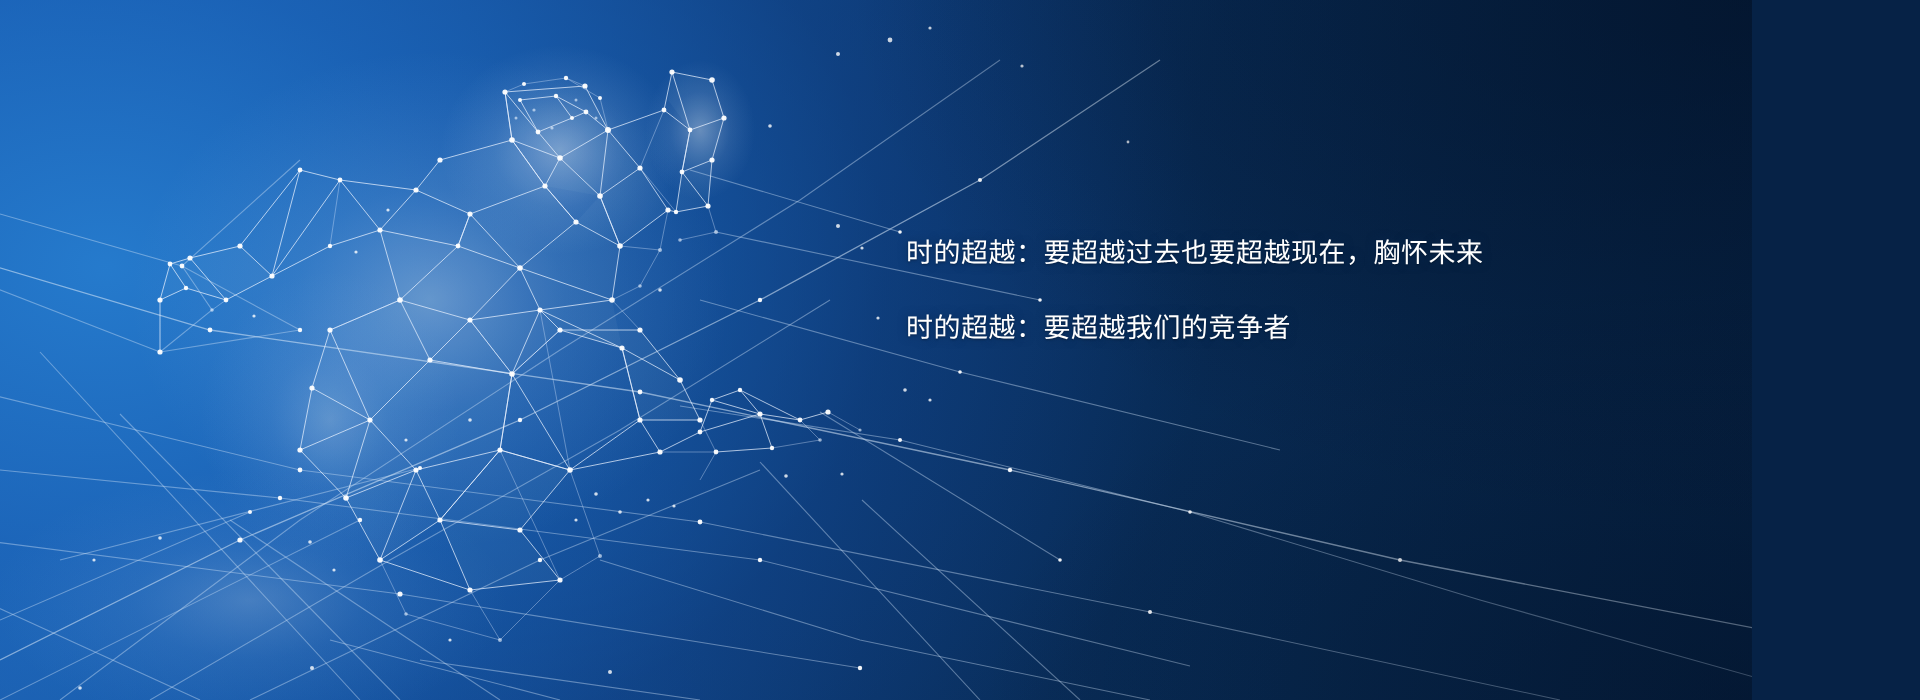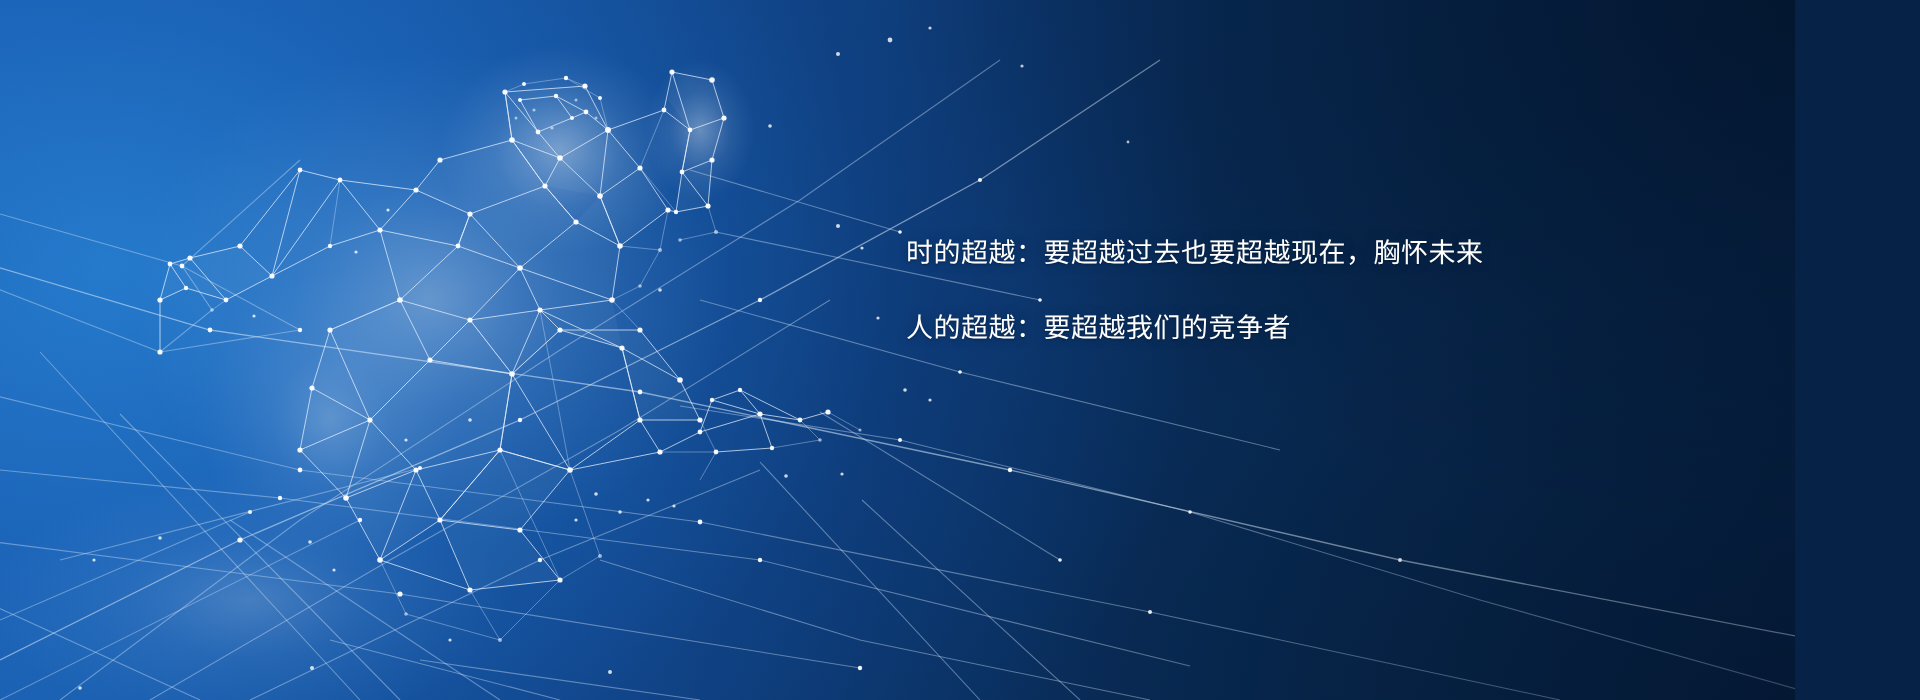--- a/index.html
+++ b/index.html
@@ -32,21 +32,20 @@
       linear-gradient(100deg,
           #1d67bc 0%,
           #1a5fb0 12%,
           #15529c 25%,
           #104383 38%,
           #0b3468 52%,
           #082b55 65%,
           #07264b 78%,
           #062244 90%,
           #051f3f 100%);
-    padding-left: 43px;
   }
 
   
   #vignette {
     position: absolute;
     inset: 0;
     background:
       radial-gradient(ellipse 1200px 700px at 100% 0%,
           rgba(2,14,34,0.55) 0%,
           rgba(2,14,34,0.22) 45%,
@@ -446,16 +445,16 @@
       <circle class="speck" cx="334" cy="570" r="1.6"></circle>
       <circle class="speck" cx="80" cy="688" r="1.8"></circle>
       <circle class="speck" cx="1128" cy="142" r="1.4"></circle>
     </g>
   </svg>
 
   <div id="vignette"></div>
 
   <div id="text-block">
     <p class="tagline">时的超越：要超越过去也要超越现在，胸怀未来</p>
-    <p class="tagline">人的超越：要超越我们的竞争者</p>
+    <p class="tagline">时的超越：要超越我们的竞争者</p>
   </div>
 
 </div>
 
 </body></html>

